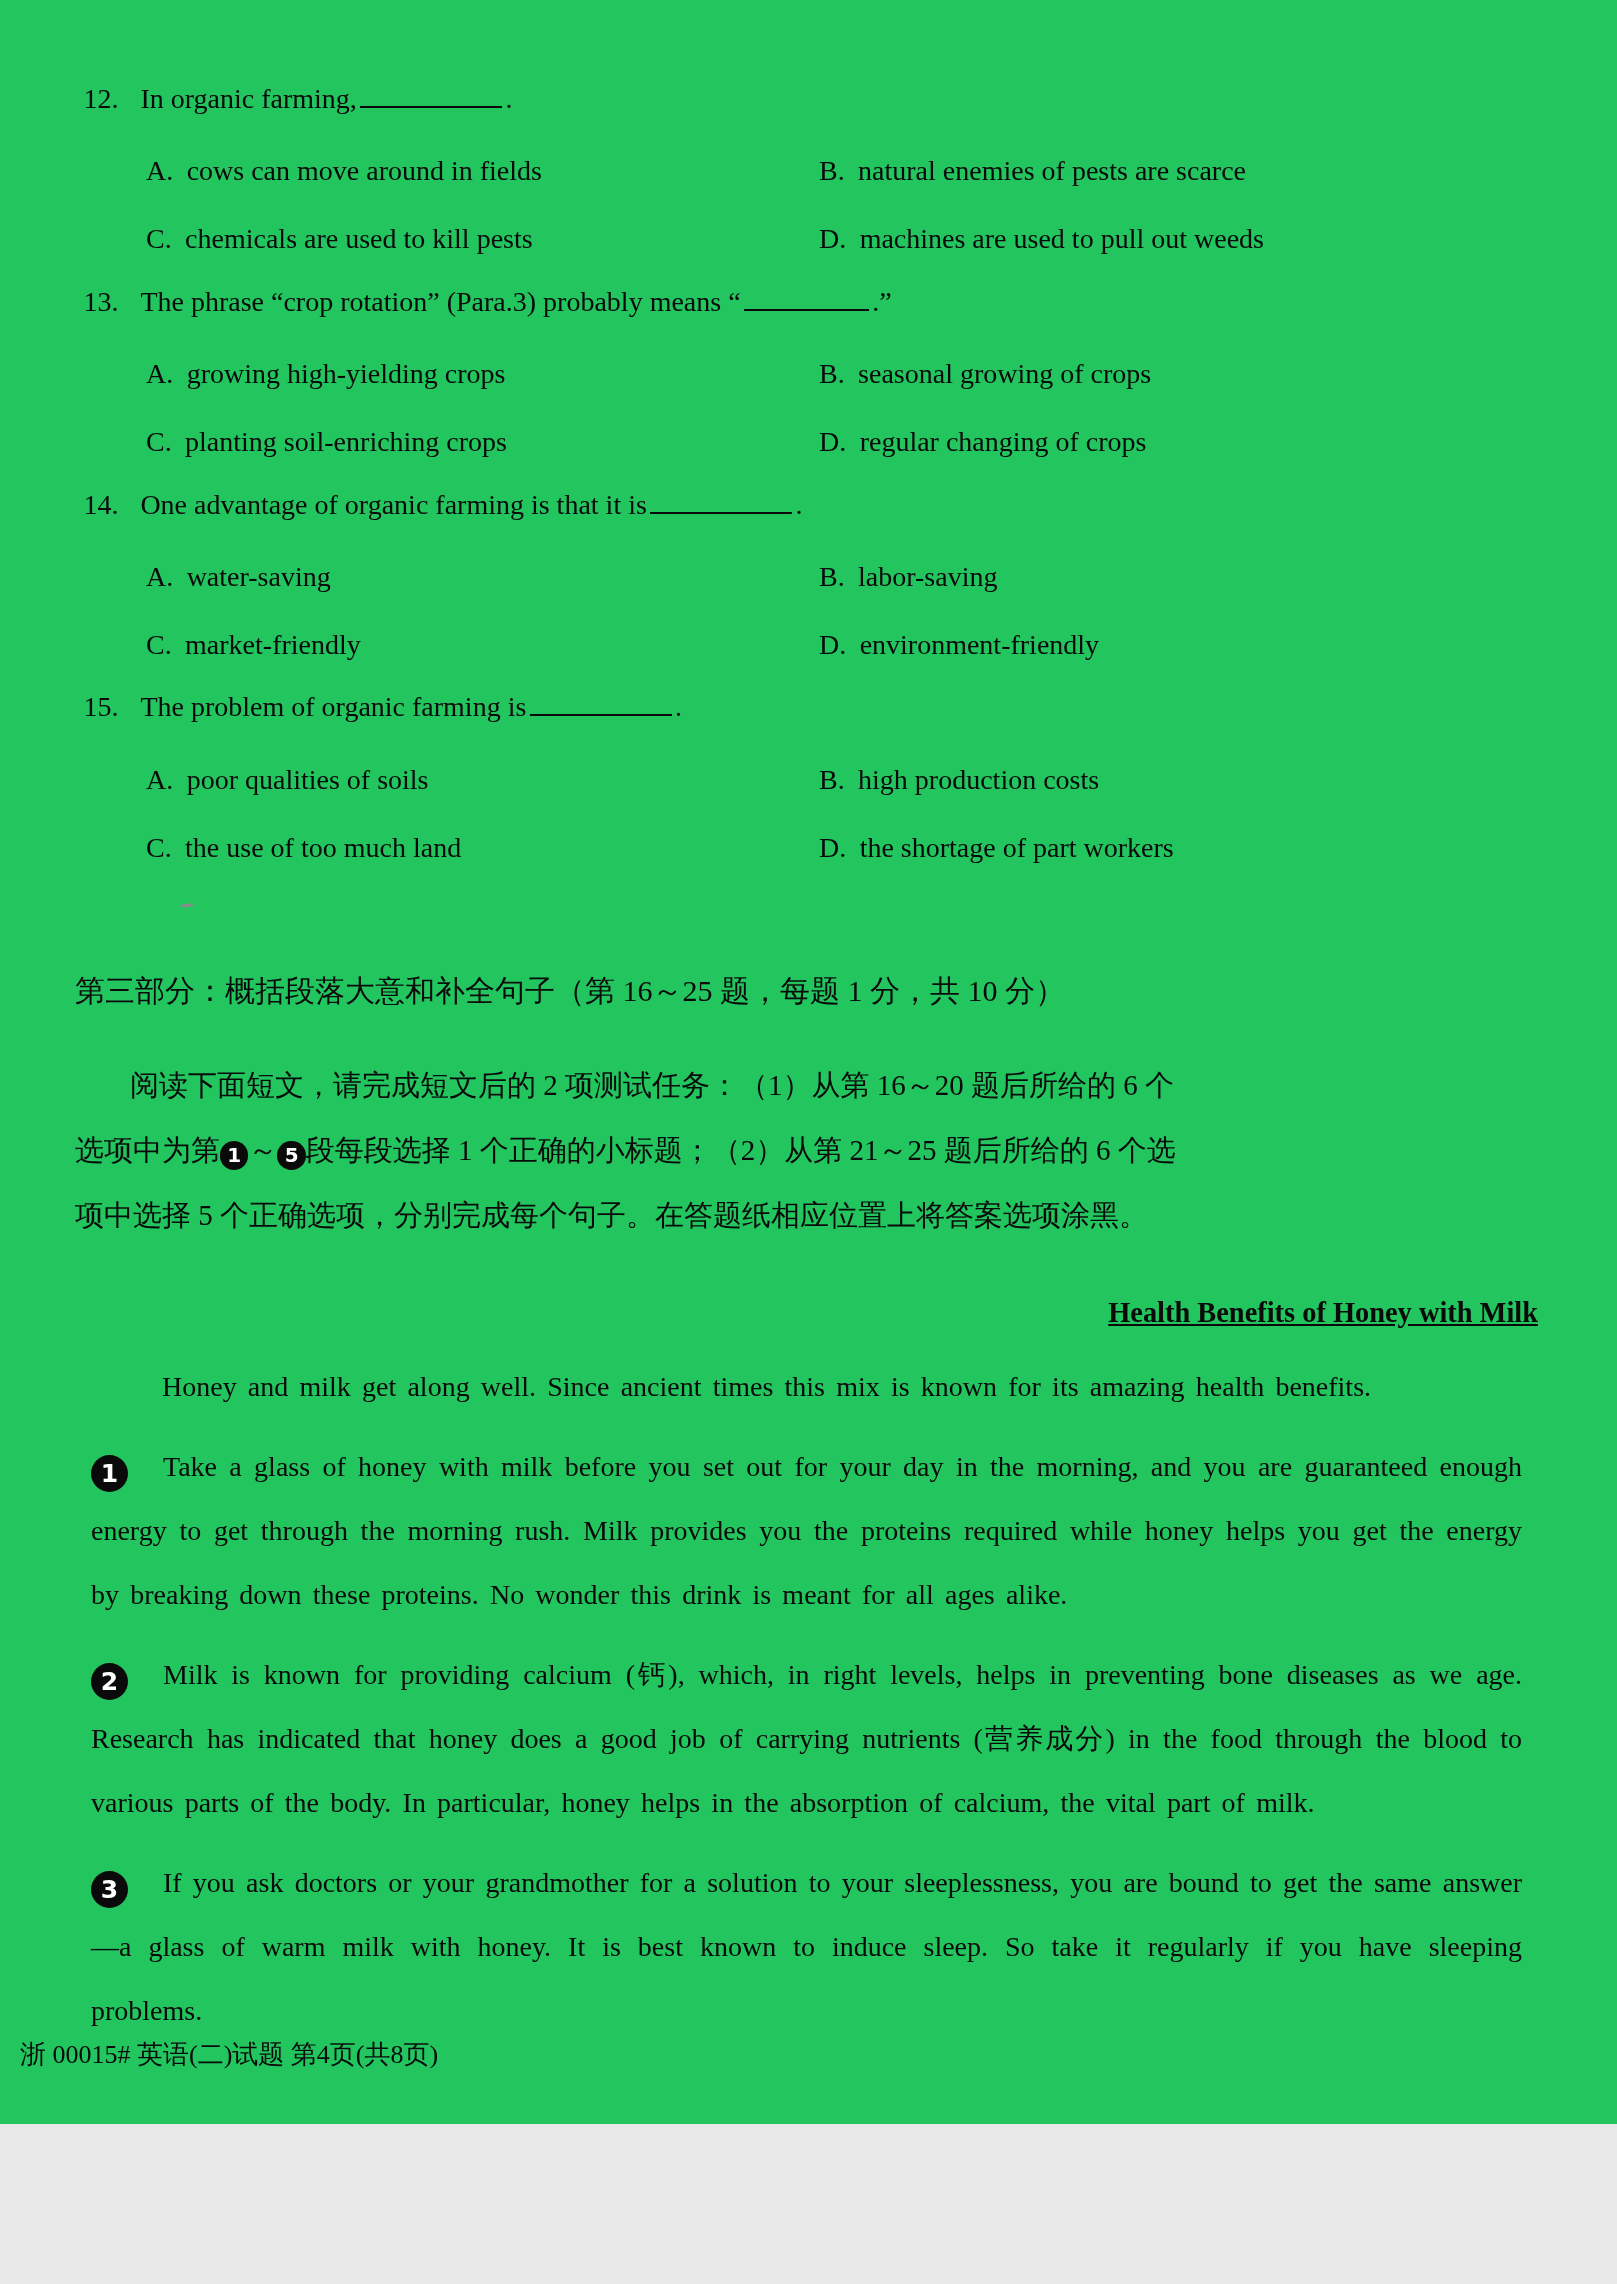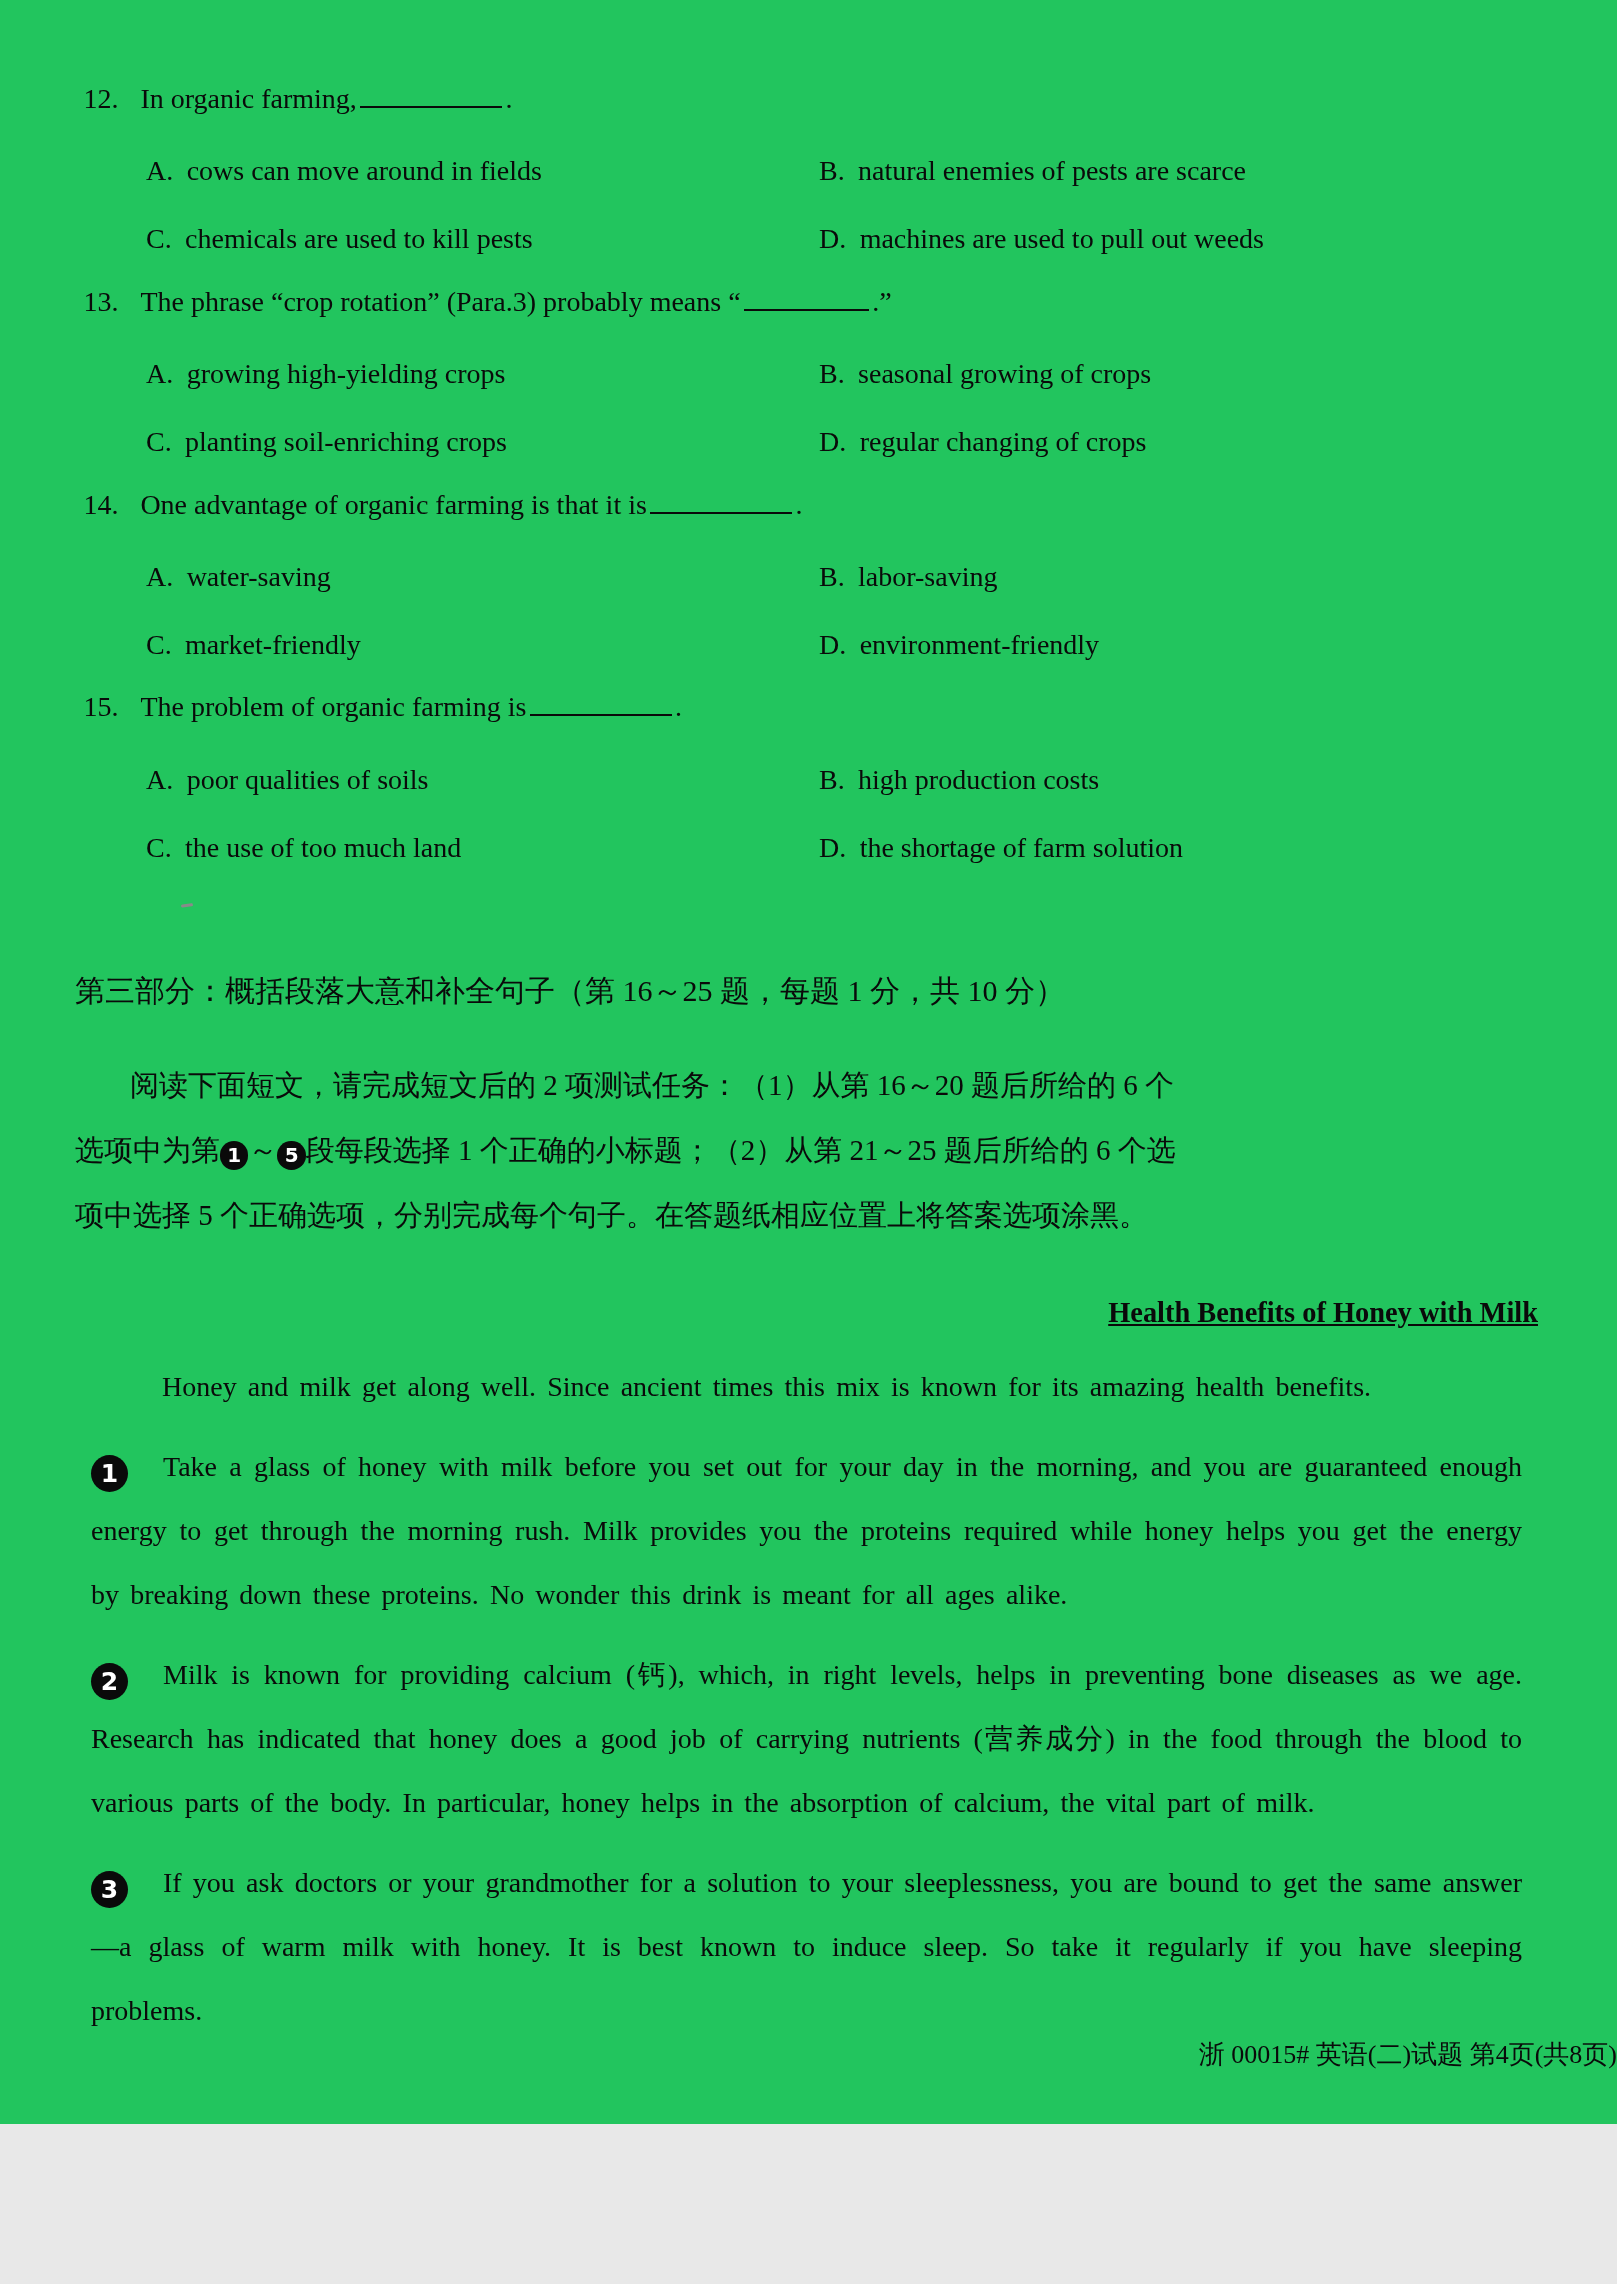--- a/index.html
+++ b/index.html
@@ -53,21 +53,21 @@
   .circ-b{
     display:inline-block;width:37px;height:37px;border-radius:50%;
     background:#0a0a0a;color:#fff;text-align:center;line-height:37px;
     font-size:25px;font-weight:bold;vertical-align:-5.9px;
     margin-right:35px;
     font-family:"DejaVu Sans","Liberation Sans",sans-serif;
   }
   
   .footer{
     position:absolute;left:0;right:0;bottom:52px;
-    text-align:right;font-size:26px;color:#0a0a0a;margin-left:20px;
+    text-align:left;font-size:26px;color:#0a0a0a;margin-left:20px;
   }
   
   .artifact{
     position:absolute;left:181px;top:904px;width:11.7px;height:3.3px;
     background:#8a8a8a;border-radius:1.7px;transform:rotate(-8deg);
   }
 </style>
 </head>
 <body>
 
@@ -104,21 +104,21 @@
       <div class="opt"><span class="opt-label">D.</span><span>environment-friendly</span></div>
     </div>
   </div>
 
   <div class="question">
     <div class="q-stem"><span class="q-num">15.</span><span>The problem of organic farming is</span><span class="blank"></span><span>.</span></div>
     <div class="opts">
       <div class="opt"><span class="opt-label">A.</span><span>poor qualities of soils</span></div>
       <div class="opt"><span class="opt-label">B.</span><span>high production costs</span></div>
       <div class="opt"><span class="opt-label">C.</span><span>the use of too much land</span></div>
-      <div class="opt"><span class="opt-label">D.</span><span>the shortage of farm solution</span></div>
+      <div class="opt"><span class="opt-label">D.</span><span>the shortage of part workers</span></div>
     </div>
   </div>
 
   <div>
     <div class="sec-heading">第三部分：概括段落大意和补全句子（第 16～25 题，每题 1 分，共 10 分）</div>
     <div class="instr instr-first">阅读下面短文，请完成短文后的 2 项测试任务：（1）从第 16～20 题后所给的 6 个</div>
     <div class="instr"><span>选项中为第</span><span class="circ-s">1</span><span>～</span><span class="circ-s">5</span><span>段每段选择 1 个正确的小标题；（2）从第 21～25 题后所给的 6 个选</span></div>
     <div class="instr">项中选择 5 个正确选项，分别完成每个句子。在答题纸相应位置上将答案选项涂黑。</div>
   </div>
 

